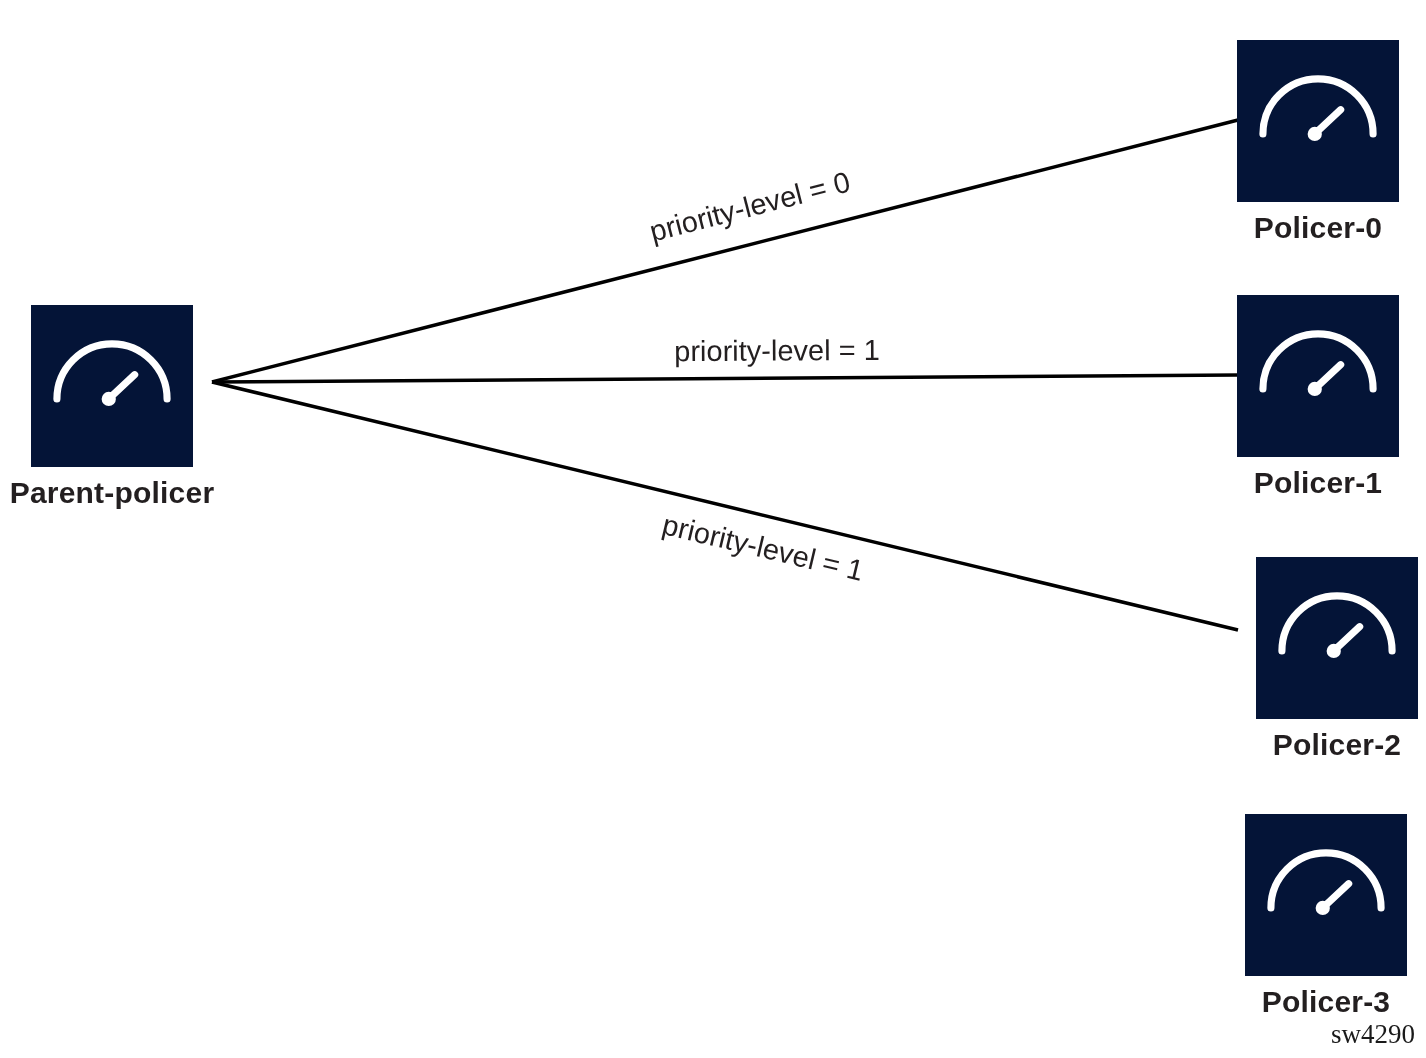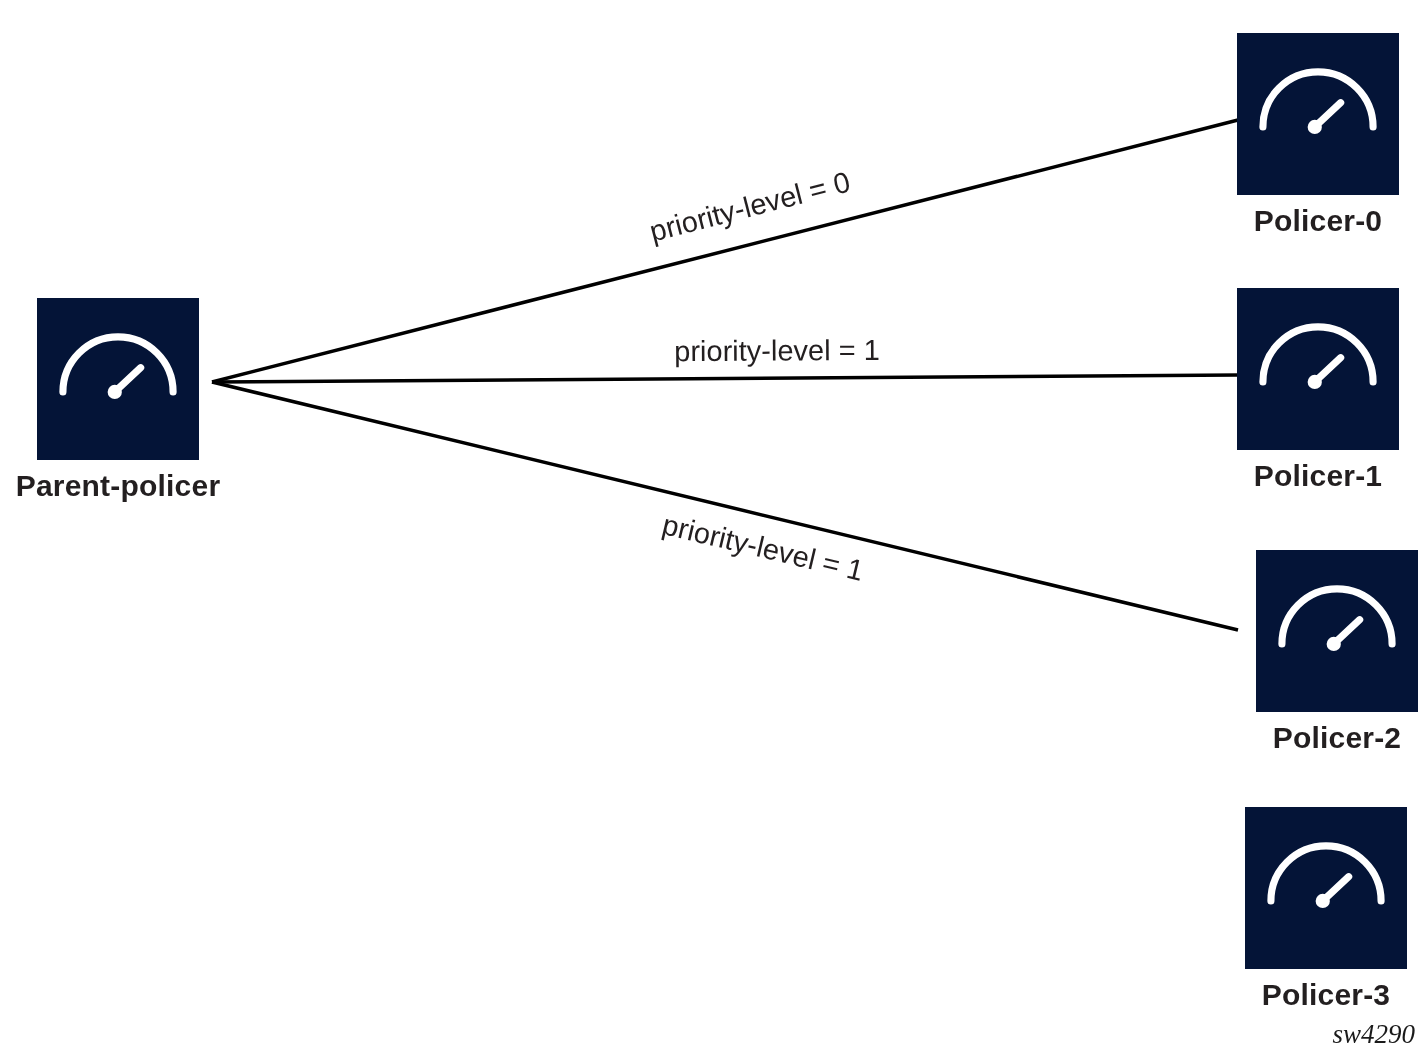--- a/index.html
+++ b/index.html
@@ -23,20 +23,21 @@
     height: 1058px;
   }
   svg.edges line {
     stroke: #000000;
     stroke-width: 3.5;
   }
   .node {
     position: absolute;
     width: 162px;
     height: 162px;
+    margin-top: 7px;
   }
   .node-box {
     width: 162px;
     height: 162px;
     background: #041437;
   }
   .node-box svg {
     display: block;
     width: 162px;
     height: 162px;
@@ -56,32 +57,31 @@
     position: absolute;
     white-space: nowrap;
     font-size: 29px;
     color: #231f20;
     transform-origin: center center;
   }
   .edge-label.e0 { left: 750px; top: 207px; transform: translate(-50%,-50%) rotate(-14.4deg); }
   .edge-label.e1 { left: 777px; top: 351px; transform: translate(-50%,-50%) rotate(-0.4deg); }
   .edge-label.e2 { left: 763px; top: 548px; transform: translate(-50%,-50%) rotate(13.4deg); }
 
-  .node.parent   { left: 37px;   top: 298px; }
+  .node.parent   { left: 31px;   top: 298px; }
   .node.p0       { left: 1237px; top: 33px;  }
   .node.p1       { left: 1237px; top: 288px; border-radius: 28px; }
   .node.p2       { left: 1256px; top: 550px; }
   .node.p3       { left: 1245px; top: 807px; }
 
   .watermark {
     position: absolute;
     right: 11px;
     bottom: 8px;
     font-family: "Liberation Serif", serif;
-    font-style: italic;
     font-size: 27px;
     color: #1a1a1a;
   }
 </style>
 </head>
 <body>
 
 <div class="canvas">
 
   <svg class="edges" viewBox="0 0 1426 1058">

